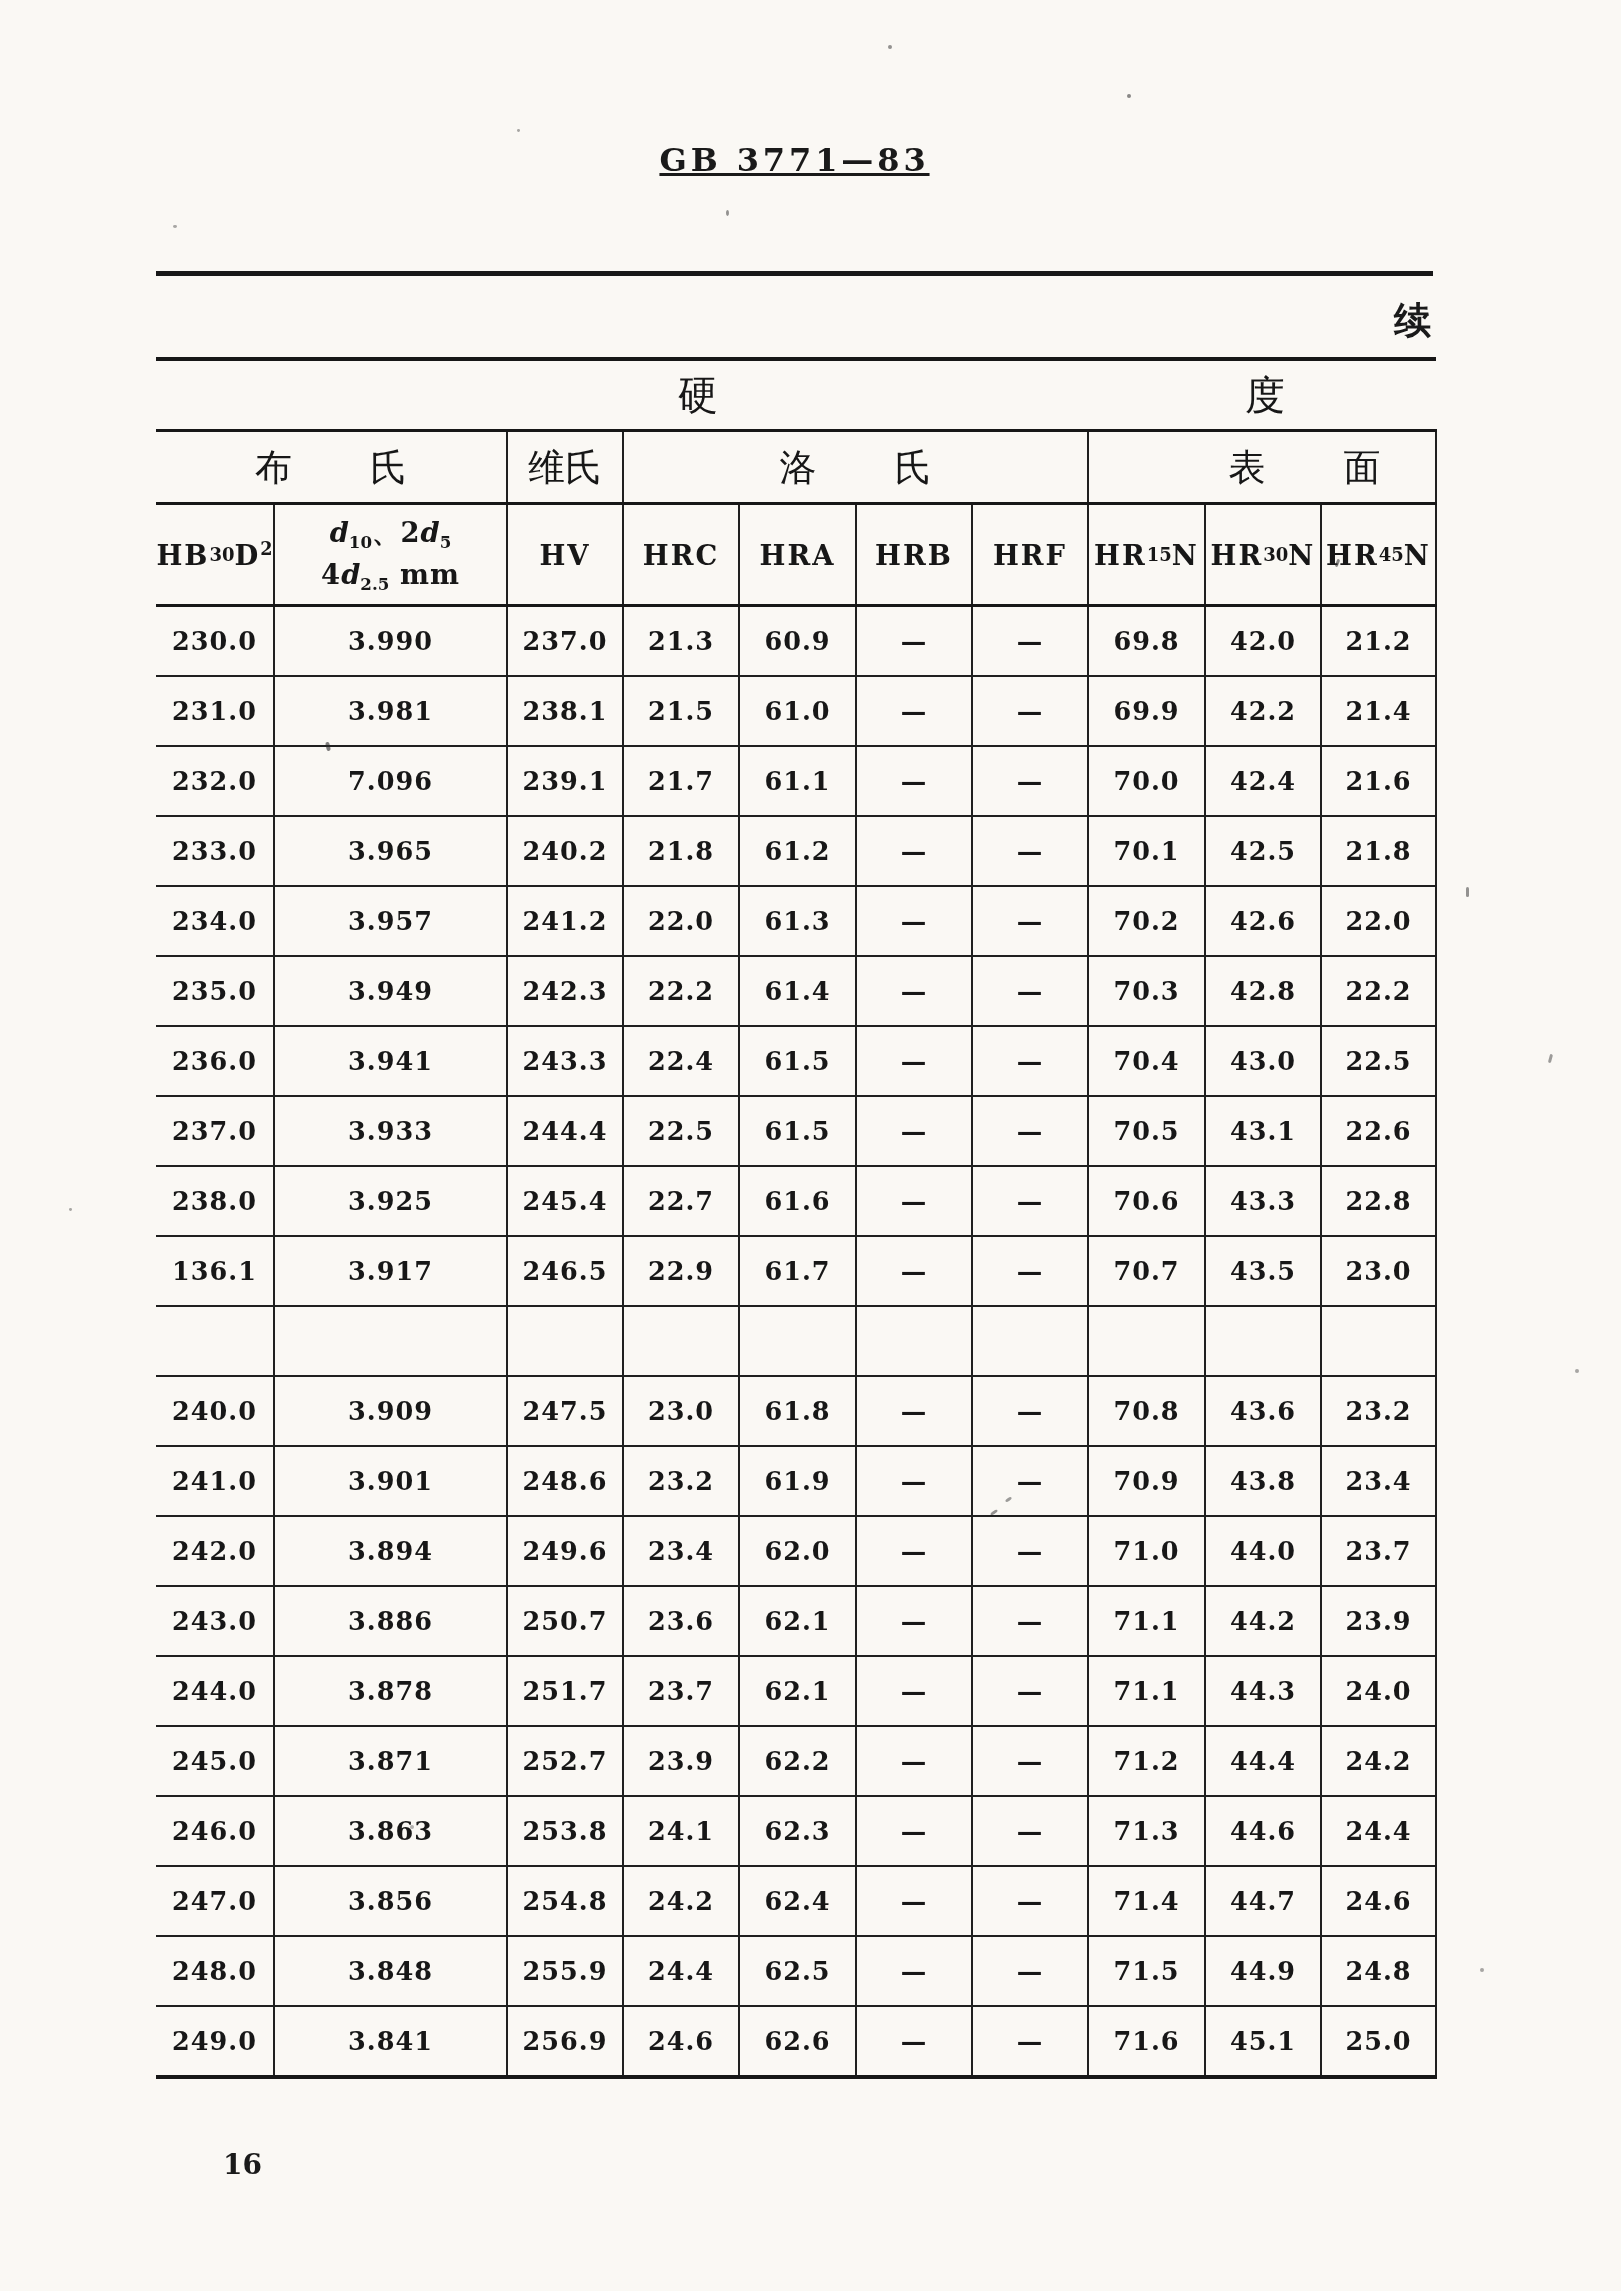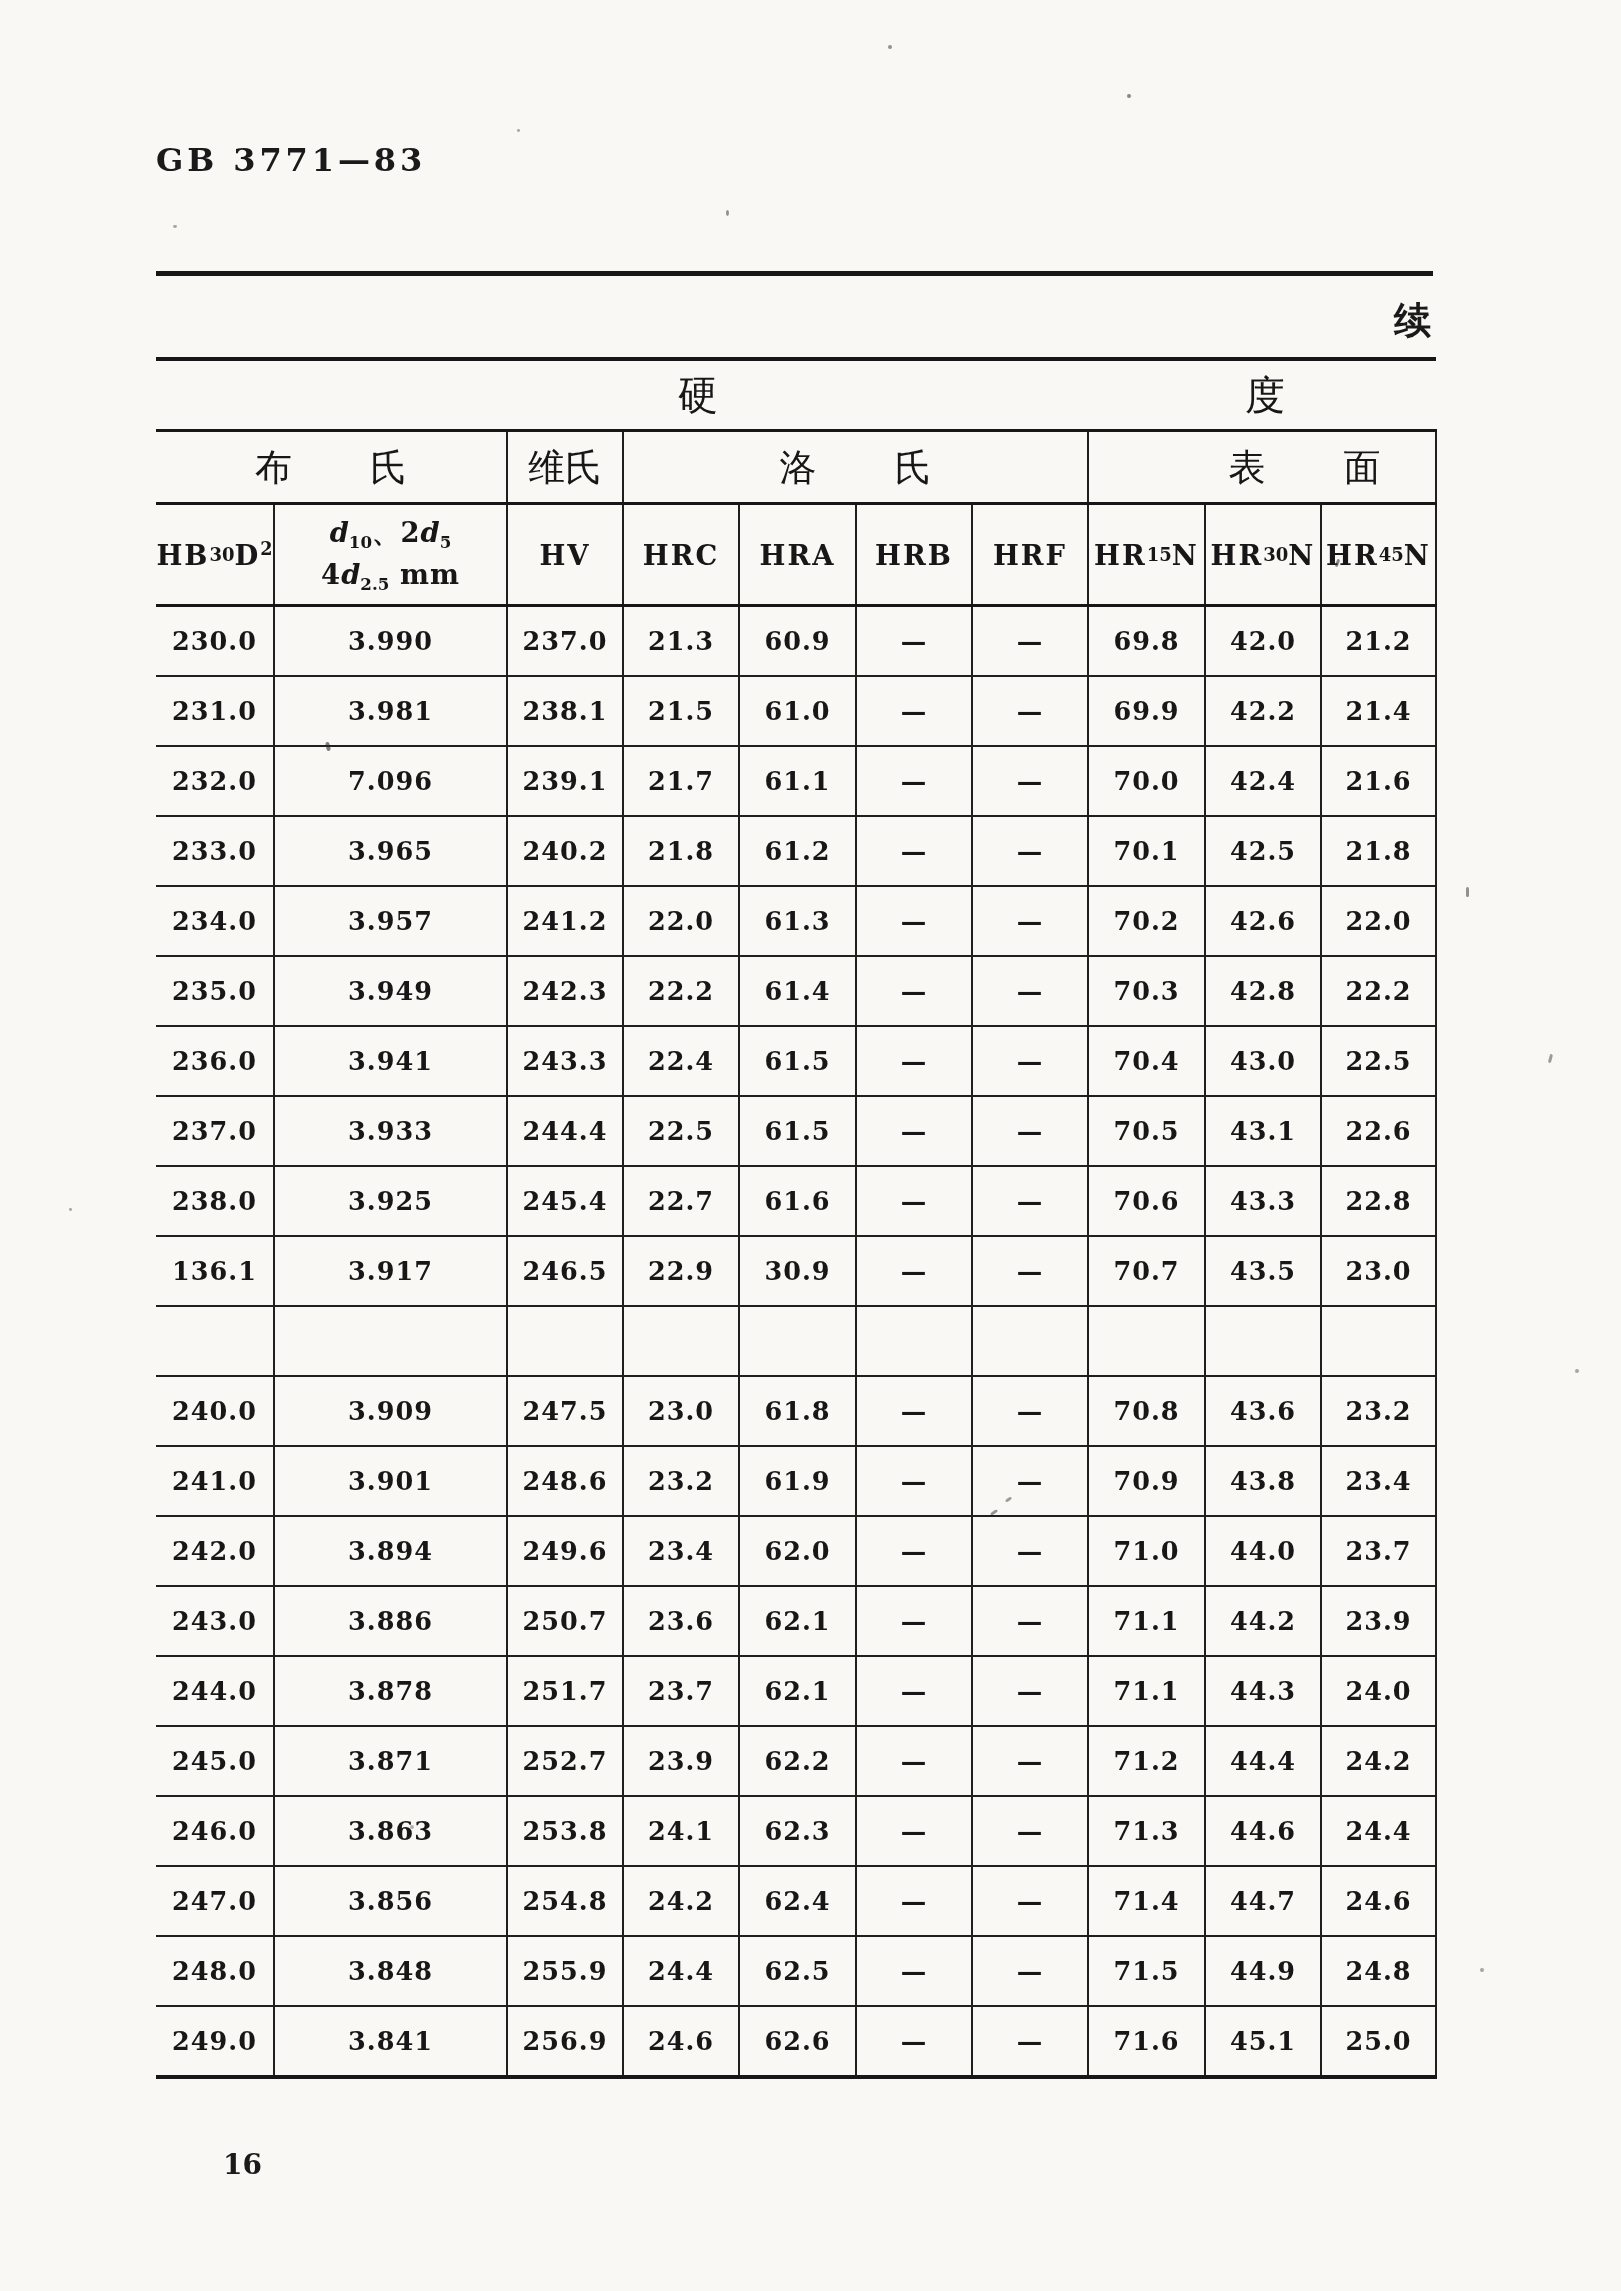--- a/index.html
+++ b/index.html
@@ -4,22 +4,23 @@
 <style>
   html,body{margin:0;padding:0;}
   body{
     width:1621px;height:2292px;position:relative;overflow:hidden;
     background:#faf8f4;
     font-family:"DejaVu Serif","Liberation Serif",serif;
     color:#1a1a1a;
   }
   .doc-title{
     position:absolute;top:141px;left:156px;width:1277px;
-    font-size:32px;font-weight:bold;letter-spacing:3.9px;
-    font-family:"DejaVu Serif","Liberation Serif",serif;
+    text-align:center;font-size:32px;font-weight:bold;letter-spacing:3.9px;
+    font-family:"DejaVu Serif","Liberation Serif",serif;
+    text-decoration:underline;
   }
   .title-rule{
     position:absolute;top:271px;left:156px;width:1277px;height:4.9px;
     background:#181818;
   }
   .continued{
     position:absolute;top:302px;left:1394px;
     font-size:37px;font-weight:bold;line-height:1;
     font-family:"DejaVu Serif","Liberation Serif",serif;
   }
@@ -231,21 +232,21 @@
         <td>—</td>
         <td>70.6</td>
         <td>43.3</td>
         <td>22.8</td>
       </tr>
       <tr>
         <td>136.1</td>
         <td>3.917</td>
         <td>246.5</td>
         <td>22.9</td>
-        <td>30.9</td>
+        <td>61.7</td>
         <td>—</td>
         <td>—</td>
         <td>70.7</td>
         <td>43.5</td>
         <td>23.0</td>
       </tr>
       <tr>
         <td></td>
         <td></td>
         <td></td>

